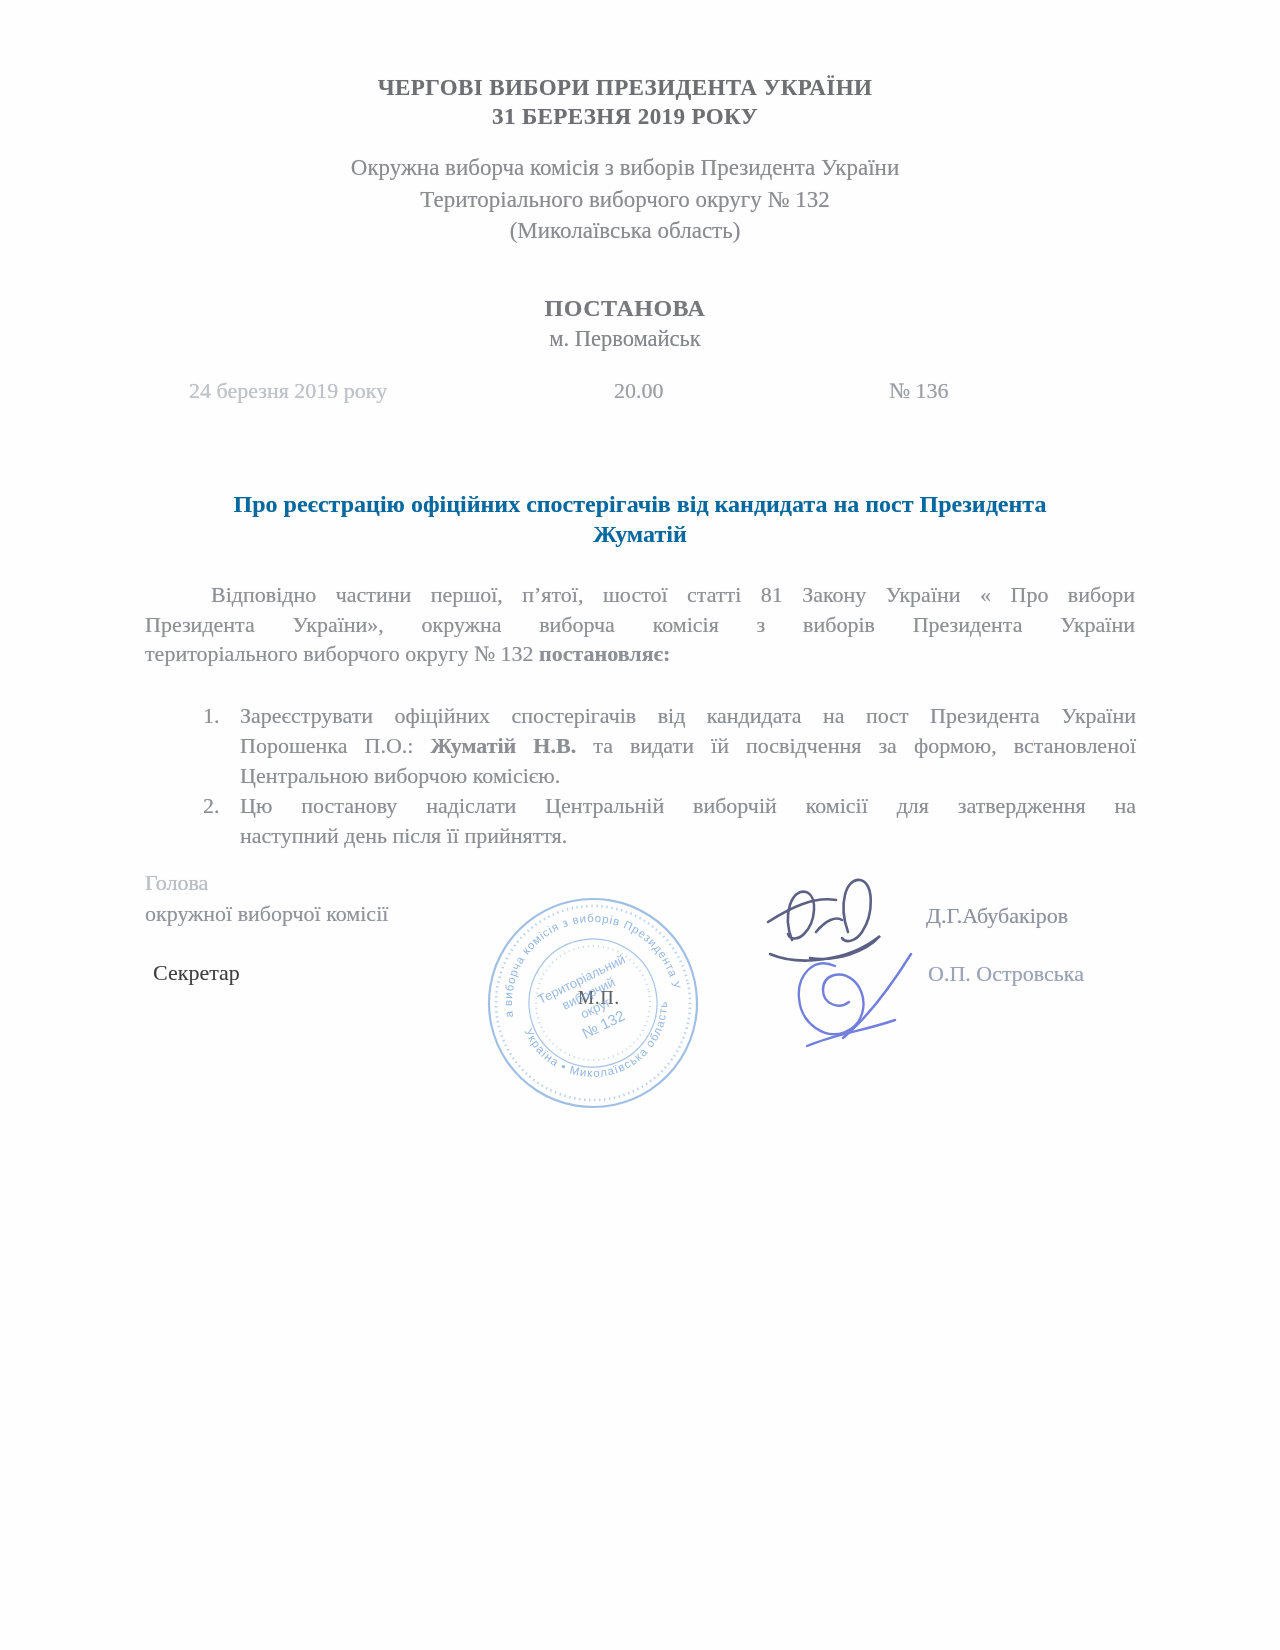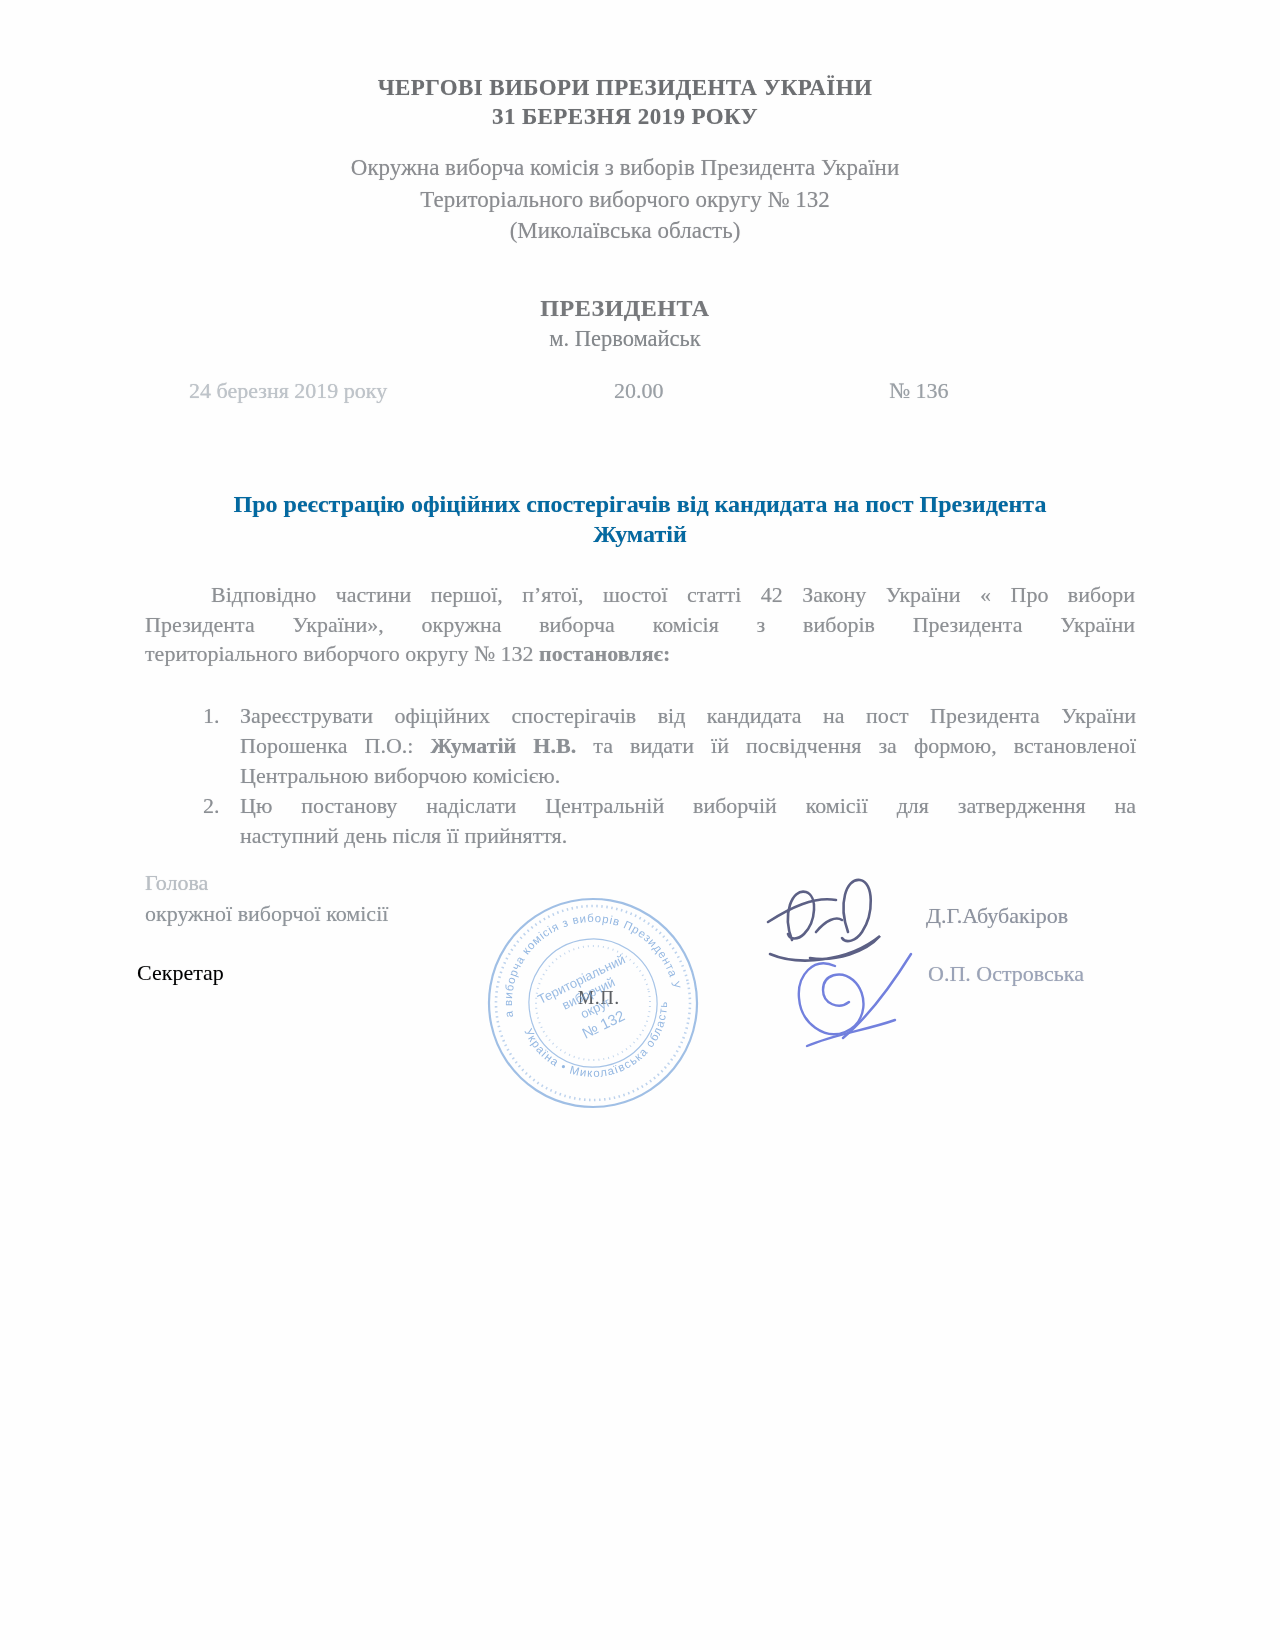--- a/index.html
+++ b/index.html
@@ -40,21 +40,21 @@
   .items{ left:203px; top:701px; width:933px; font-size:22px; line-height:30px;
           color:#8b8f94;}
   .res-item{ position:relative; }
   .res-num{ position:absolute; left:0; top:0; }
   .res-text{ margin-left:37px; width:896px; }
 
   .sig-label{ font-size:22px; }
   .lbl-golova{ left:145px; top:870px; color:#b9bfc5; }
   .lbl-okr{ left:145px; top:901px; color:#8f959b; }
   .name-head{ left:926px; top:903px; color:#8d93a0; }
-  .lbl-sekretar{ left:137px; top:960px; color:#000000; }
+  .lbl-sekretar{ left:153px; top:960px; color:#404040; }
   .name-secretary{ left:928px; top:961px; color:#9aa3b8; }
   .mp-mark{ left:578px; top:988px; font-size:18px; color:#5d6064; letter-spacing:1px; }
 
   .stamp-wrap{ left:481px; top:891px; width:224px; height:224px;
                transform:rotate(-12deg); opacity:0.82; }
   .stamp-wrap svg{ display:block; }
   .sig1{ left:762px; top:870px; }
   .sig2{ left:783px; top:946px; }
 </style>
 </head>
@@ -66,34 +66,34 @@
     <div>ЧЕРГОВІ ВИБОРИ ПРЕЗИДЕНТА УКРАЇНИ</div>
     <div>31 БЕРЕЗНЯ 2019 РОКУ</div>
   </div>
 
   <div class="abs center scan org-block">
     <div>Окружна виборча комісія з виборів Президента України</div>
     <div>Територіального виборчого округу № 132</div>
     <div>(Миколаївська область)</div>
   </div>
 
-  <div class="abs center scan decree-type">ПРЕЗИДЕНТА</div>
+  <div class="abs center scan decree-type">ПОСТАНОВА</div>
   <div class="abs center scan decree-city">м. Первомайськ</div>
 
   <div class="abs scan meta meta-date">24 березня  2019 року</div>
   <div class="abs scan meta meta-time">20.00</div>
   <div class="abs scan meta meta-num">№ 136</div>
 
   <div class="abs center scan subject">
     <div>Про реєстрацію офіційних спостерігачів від кандидата на пост Президента</div>
     <div>Жуматій</div>
   </div>
 
   <div class="abs scan intro">
-    <div class="jline indent">Відповідно частини першої, п’ятої, шостої статті 42 Закону України « Про вибори</div>
+    <div class="jline indent">Відповідно частини першої, п’ятої, шостої статті 81 Закону України « Про вибори</div>
     <div class="jline">Президента України», окружна виборча комісія з виборів Президента України</div>
     <div><span>територіального виборчого округу № 132 </span><span class="b">постановляє:</span></div>
   </div>
 
   <div class="abs scan items">
     <div class="res-item">
       <span class="res-num">1.</span>
       <div class="res-text">
         <div class="jline">Зареєструвати офіційних спостерігачів від кандидата на пост Президента України</div>
         <div class="jline"><span>Порошенка П.О.:  </span><span class="b">Жуматій Н.В.</span><span> та видати їй посвідчення за формою, встановленої</span></div>

